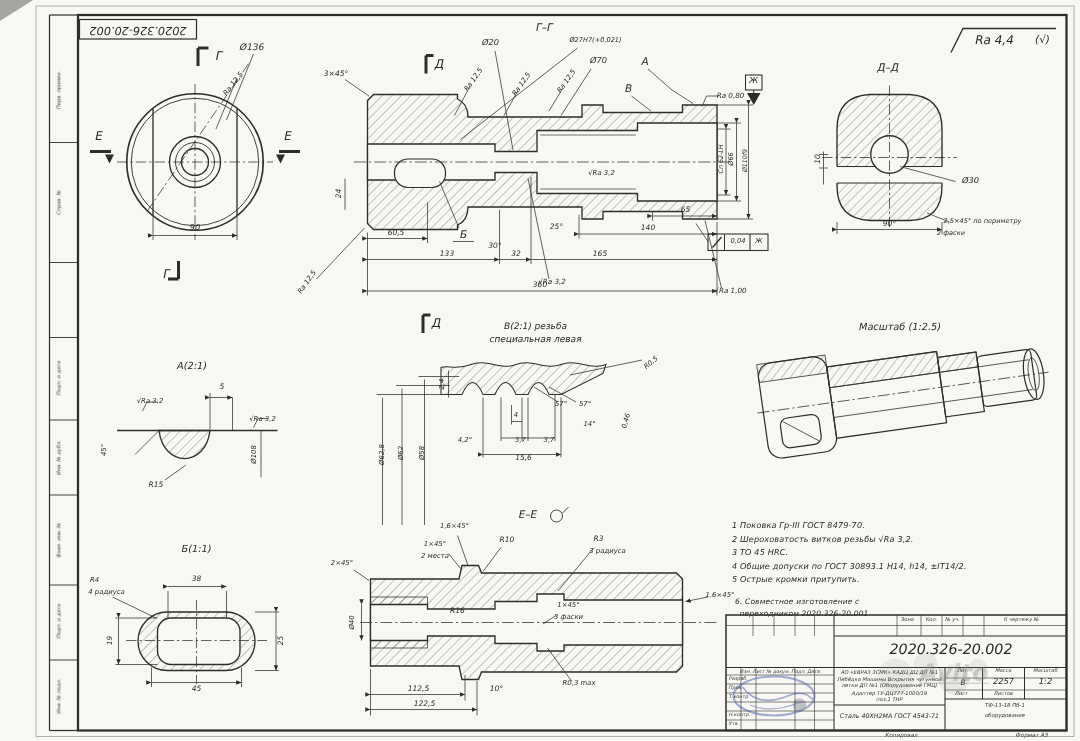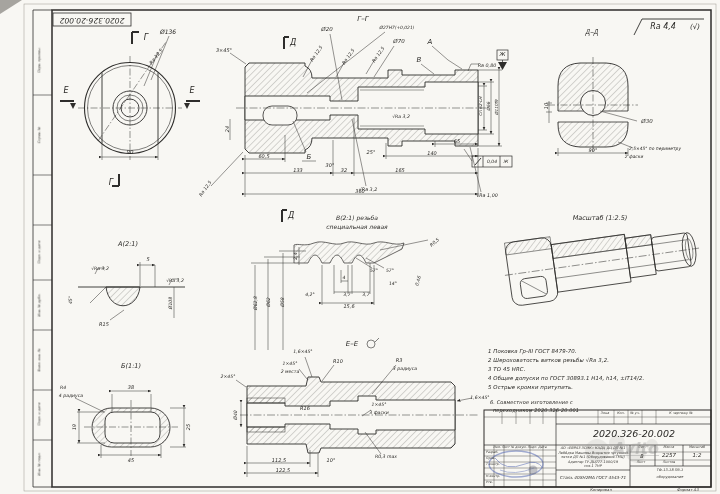--- a/index.html
+++ b/index.html
@@ -386,21 +386,21 @@
       <span class="ann dim" style="left: 360px; top: 191px; font-size: 5px; transform: translate(-50%, -50%);">360</span>
       <span class="ann dim" style="left: 206px; top: 189px; font-size: 4.6px; transform: translate(-50%, -50%) rotate(-55deg);">Ra 12,5</span>
       <span class="ann dim" style="left: 368px; top: 190px; font-size: 4.8px; transform: translate(-50%, -50%);">√Ra 3,2</span>
       <span class="ann dim" style="left: 487px; top: 196px; font-size: 4.8px; transform: translate(-50%, -50%);">√Ra 1,00</span>
       <span class="ann dim" style="left: 492px; top: 161.5px; font-size: 4.5px; transform: translate(-50%, -50%);">0,04</span>
       <span class="ann dim" style="left: 506px; top: 161.5px; font-size: 4.5px; transform: translate(-50%, -50%);">Ж</span>
       <span class="ann dim" style="left: 481px; top: 106px; font-size: 4.2px; transform: translate(-50%, -50%) rotate(-90deg);">Сп 62-LH</span>
       <span class="ann dim" style="left: 488.5px; top: 106px; font-size: 4.4px; transform: translate(-50%, -50%) rotate(-90deg);">Ø66</span>
       <span class="ann dim" style="left: 496.5px; top: 107px; font-size: 4.2px; transform: translate(-50%, -50%) rotate(-90deg);">Ø110f9</span>
       <span class="ann dim" style="left: 401px; top: 117px; font-size: 4.6px; transform: translate(-50%, -50%);">√Ra 3,2</span>
-      <span class="ann t" style="left: 592px; top: 32px; font-size: 7px; transform: translate(-50%, -50%); font-family: Liberation Mono, monospace;">Д–Д</span>
+      <span class="ann t" style="left: 592px; top: 46px; font-size: 7px; transform: translate(-50%, -50%);">Д–Д</span>
       <span class="ann dim" style="left: 546px; top: 106px; font-size: 5px; transform: translate(-50%, -50%) rotate(-90deg);">10</span>
       <span class="ann dim" style="left: 647px; top: 122px; font-size: 5.5px; transform: translate(-50%, -50%);">Ø30</span>
       <span class="ann dim" style="left: 593px; top: 150px; font-size: 5px; transform: translate(-50%, -50%);">90°</span>
       <span class="ann dim" style="left: 655px; top: 149px; font-size: 4.4px; transform: translate(-50%, -50%);">2,5×45° по периметру</span>
       <span class="ann dim" style="left: 634px; top: 157px; font-size: 4.4px; transform: translate(-50%, -50%);">2 фаски</span>
       <span class="ann t" style="left: 128px; top: 244px; font-size: 6.5px; transform: translate(-50%, -50%);">А(2:1)</span>
       <span class="ann dim" style="left: 100px; top: 269px; font-size: 4.6px; transform: translate(-50%, -50%);">√Ra 3,2</span>
       <span class="ann dim" style="left: 175px; top: 281px; font-size: 4.6px; transform: translate(-50%, -50%);">√Ra 3,2</span>
       <span class="ann dim" style="left: 148px; top: 259px; font-size: 5px; transform: translate(-50%, -50%);">5</span>
       <span class="ann dim" style="left: 71px; top: 300px; font-size: 4.6px; transform: translate(-50%, -50%) rotate(-90deg);">45°</span>

